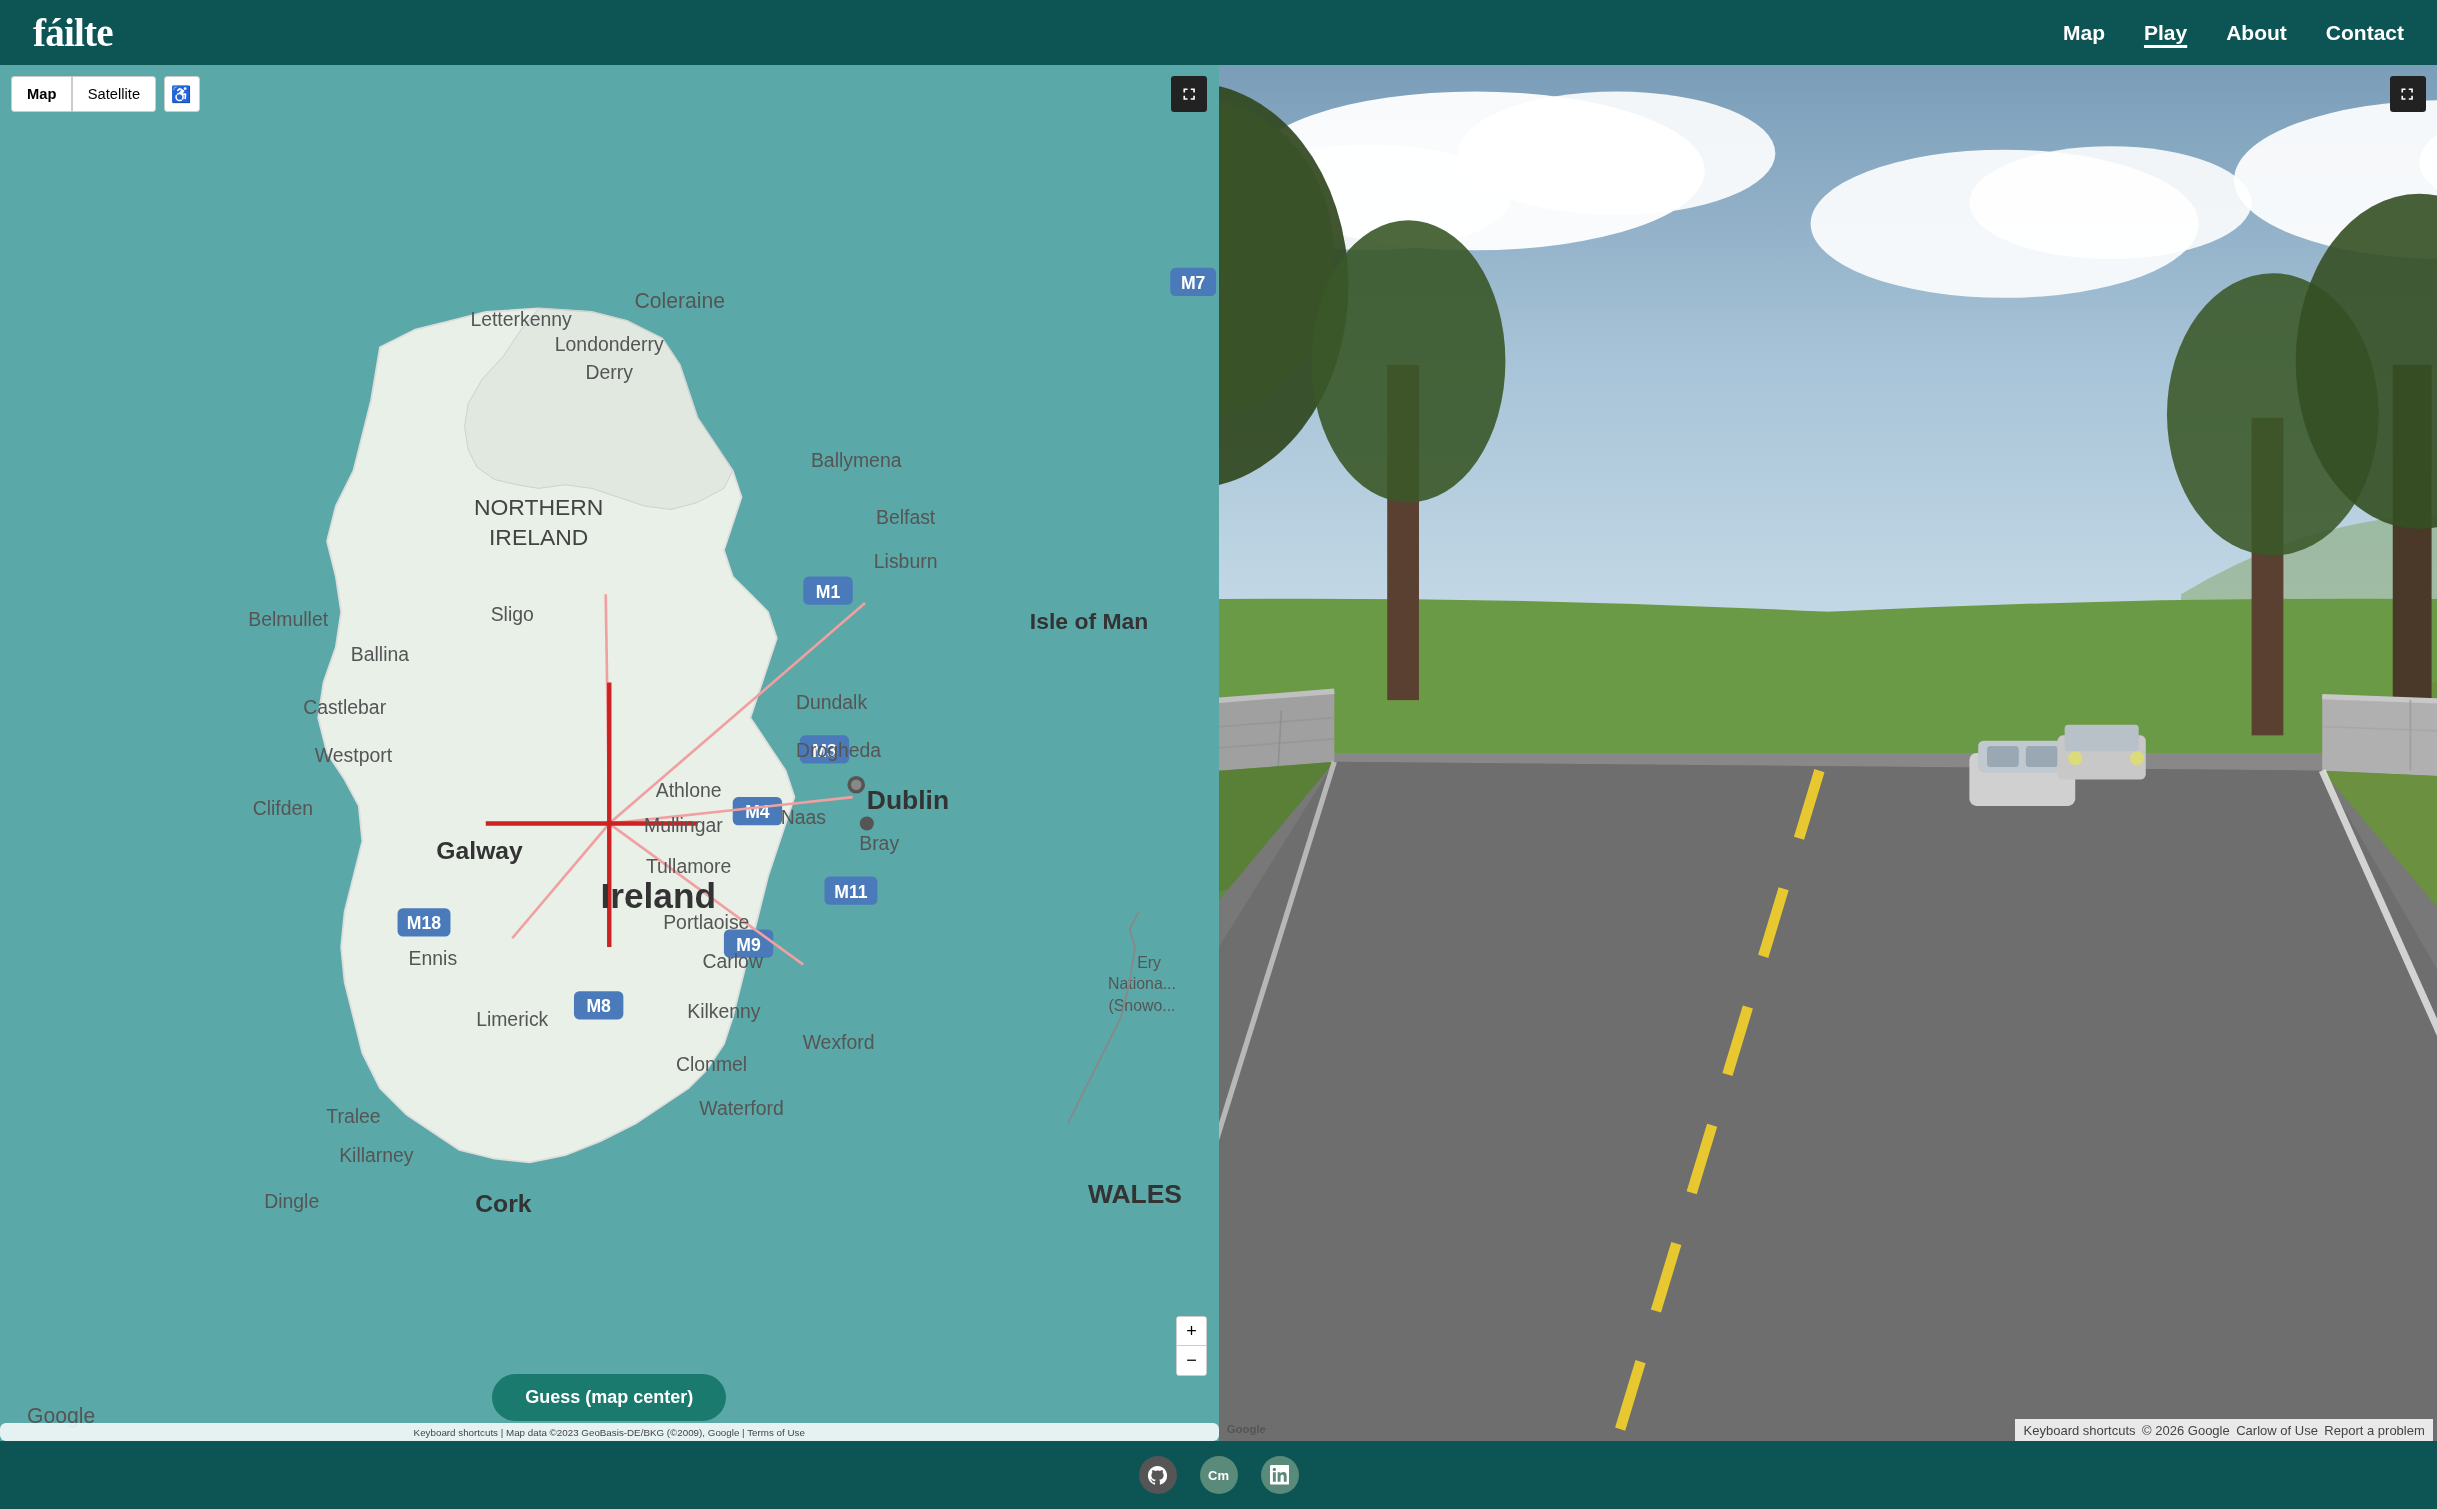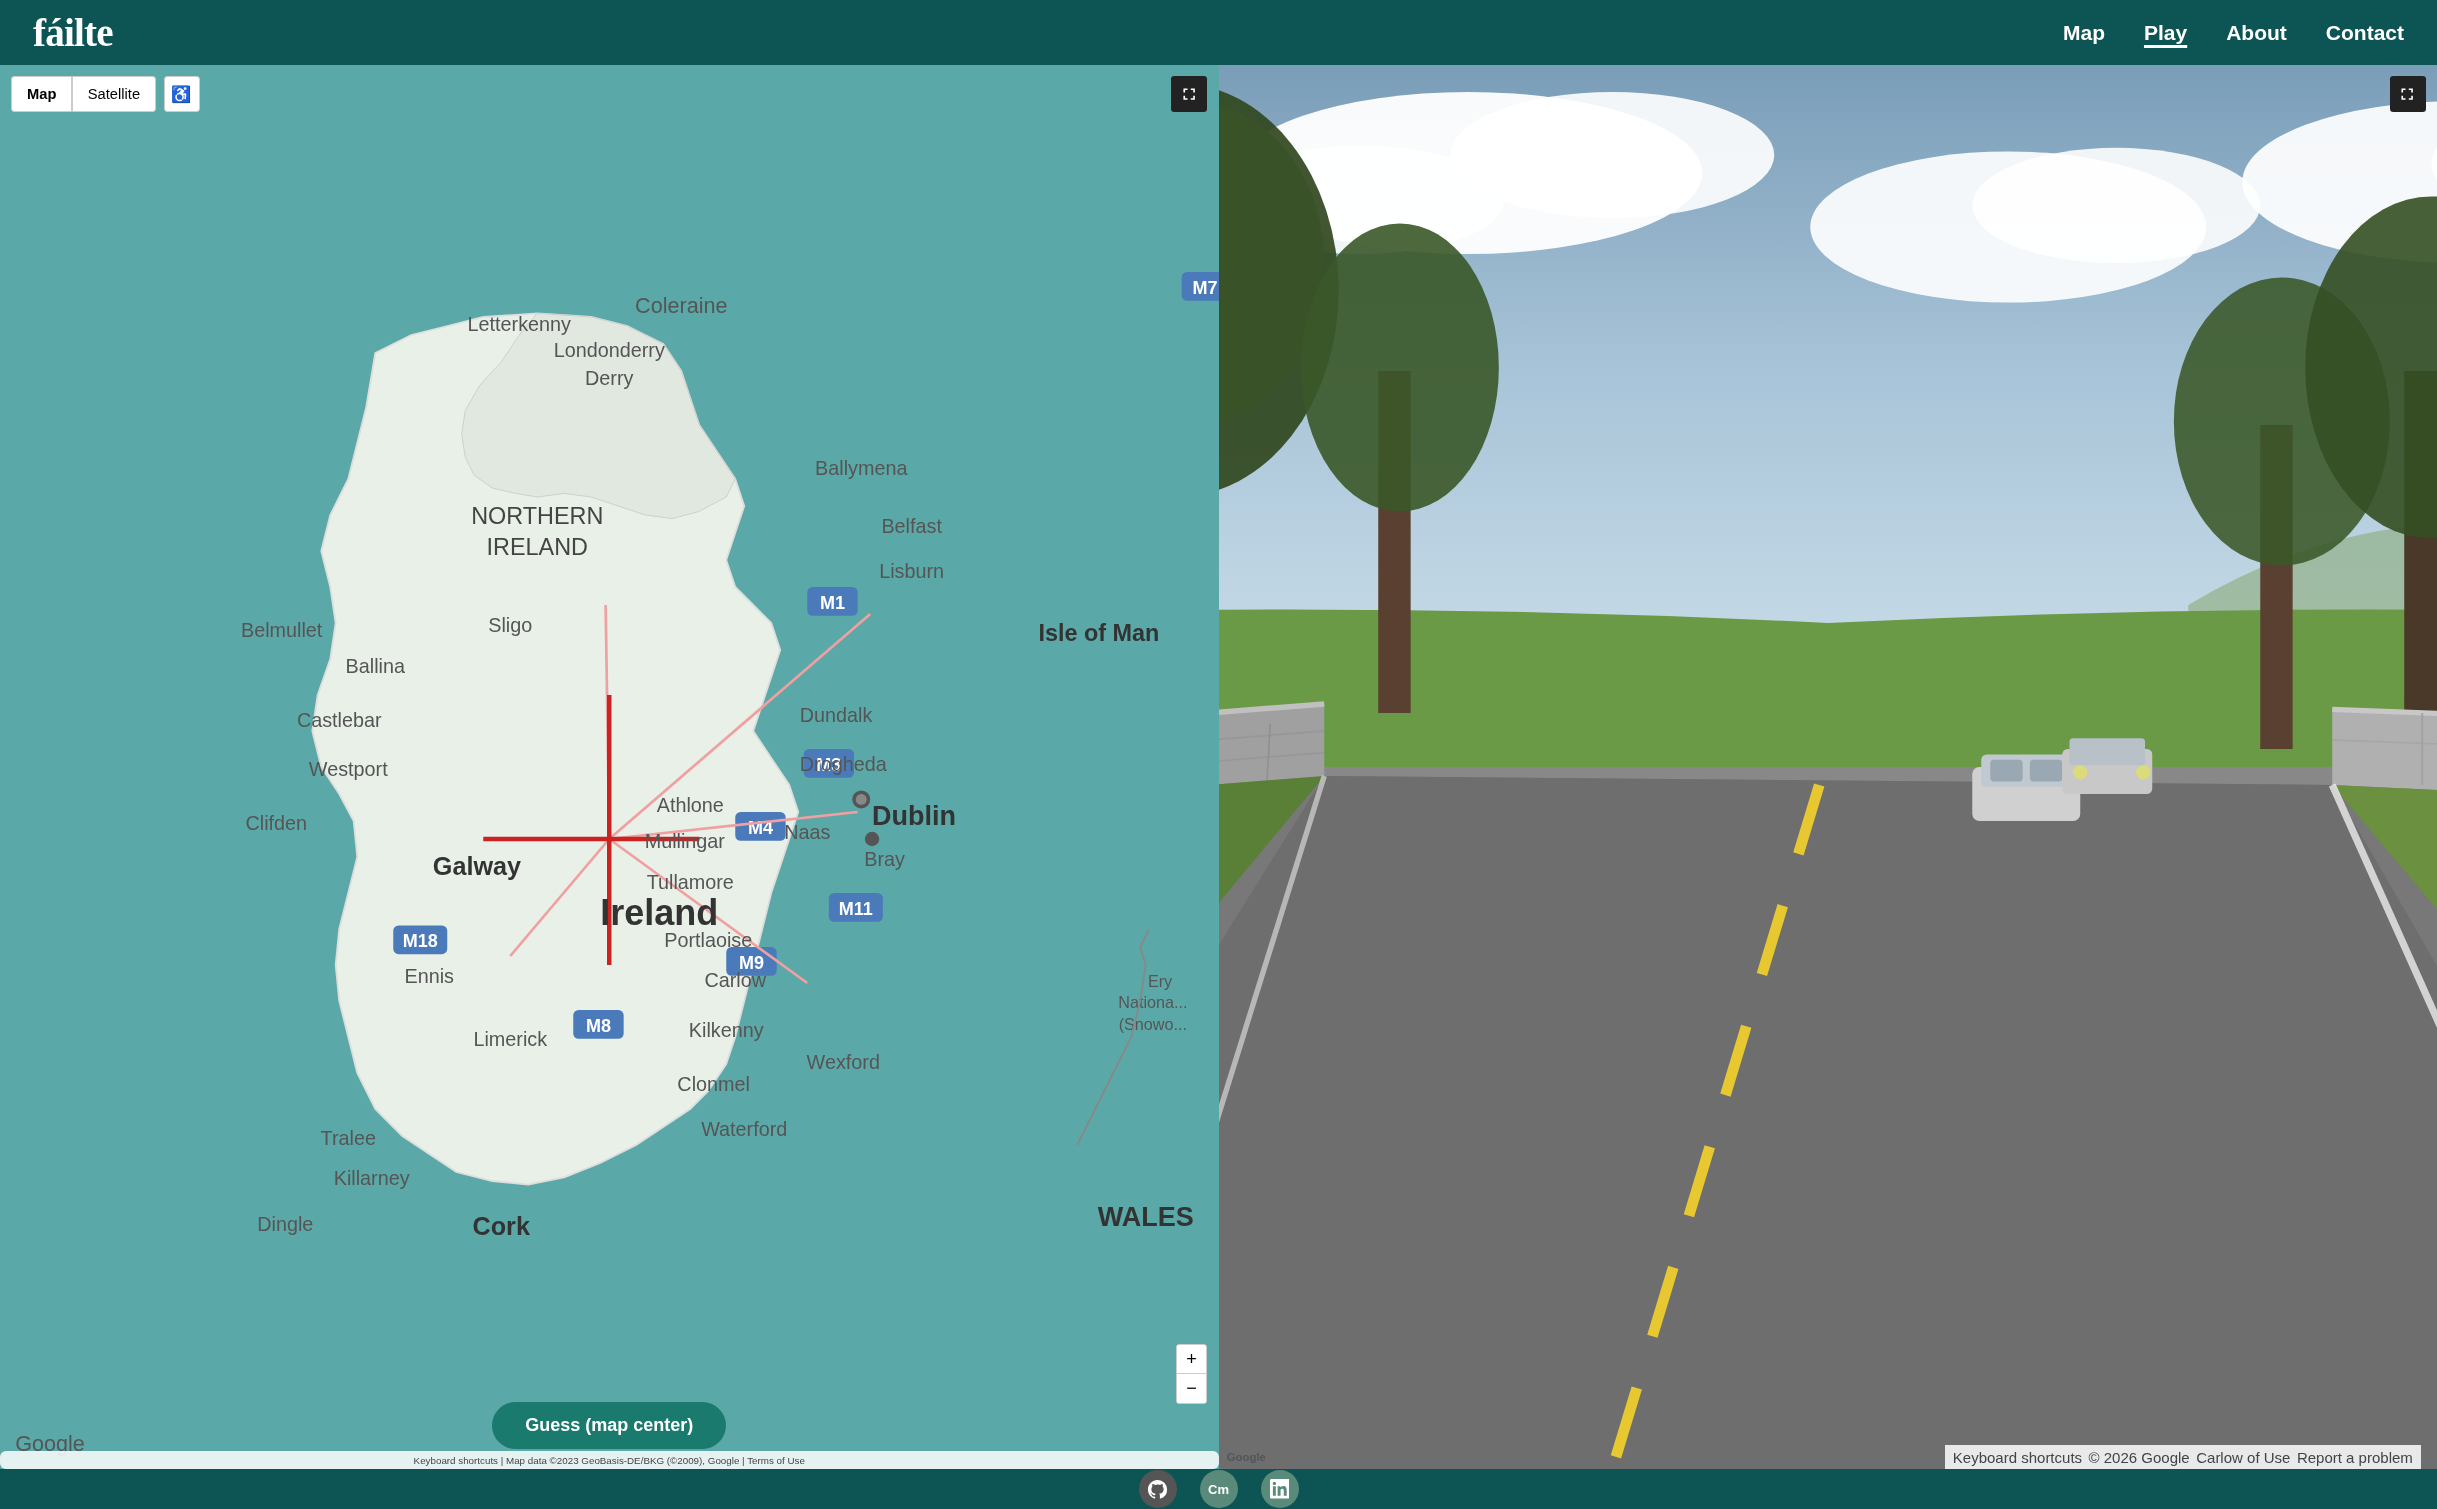--- a/index.html
+++ b/index.html
@@ -194,24 +194,24 @@
       bottom: 6.5px;
       left: 8.2px;
       font-size: 11.4px;
       color: #555;
       z-index: 10;
       font-weight: 600;
     }
     .sv-footer {
       position: absolute;
       bottom: 0;
-      right: 16px;
+      right: 4px;
       background: rgba(255,255,255,0.85);
       padding: 3.3px 8.2px;
-      font-size: 15px;
+      font-size: 13px;
       color: #444;
       display: flex;
       gap: 6.5px;
     }
     .sv-fullscreen-btn {
       position: absolute;
       top: 11.4px;
       right: 11.4px;
       background: #222;
       border: none;
@@ -223,21 +223,21 @@
       justify-content: center;
       cursor: pointer;
       z-index: 10;
       color: white;
       font-size: 14.7px;
     }
 
     
     footer {
       background: #0d5555;
-      height: 40px;
+      height: 68px;
       display: flex;
       align-items: center;
       justify-content: center;
       gap: 23px;
       flex-shrink: 0;
     }
     .footer-icon {
       width: 38px;
       height: 38px;
       border-radius: 50%;

